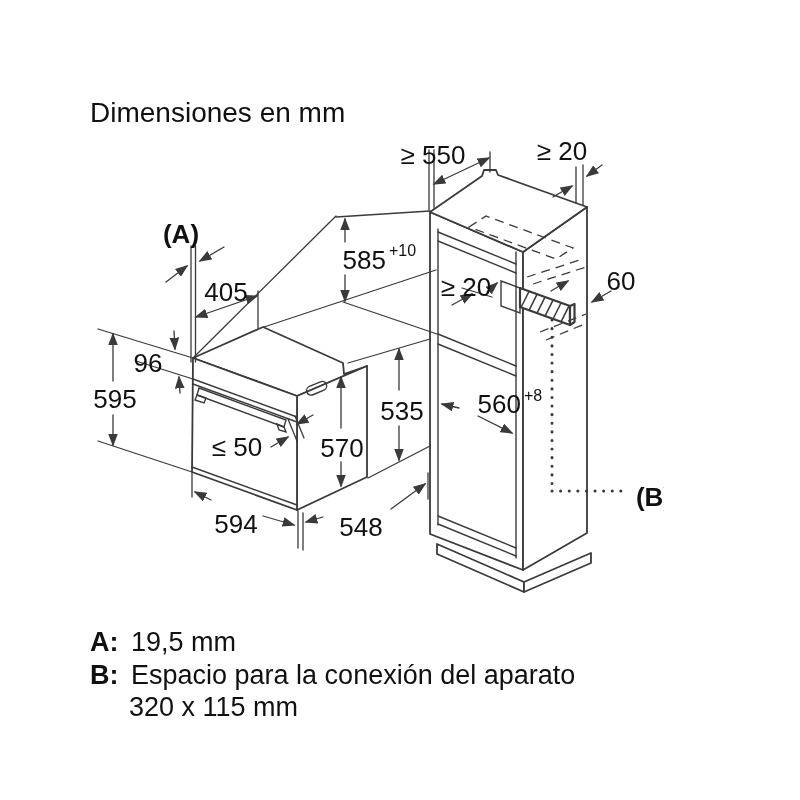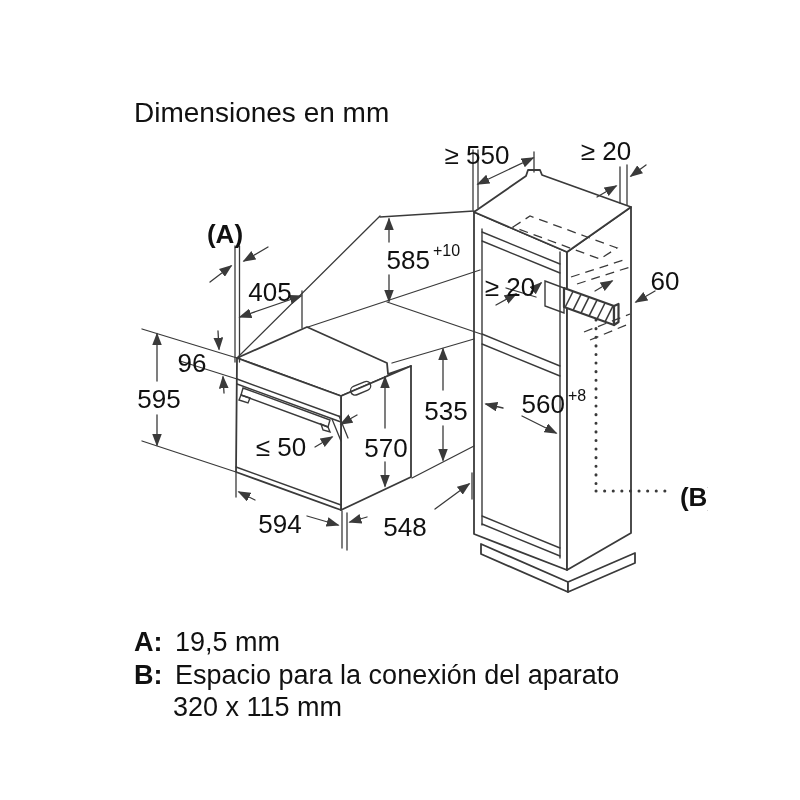--- a/index.html
+++ b/index.html
@@ -5,21 +5,20 @@
   :root{
     --line:#3a3a3a;
     --text:#111111;
     --bg:#ffffff;
   }
   html,body{margin:0;padding:0;background:var(--bg);}
   .stage{
     position:relative;width:664px;height:800px;background:var(--bg);
     font-family:"Liberation Sans","DejaVu Sans",sans-serif;
     overflow:hidden;
-    margin-left:44px;
   }
   svg text{fill:var(--text);}
   .t-title{font-size:28px;}
   .t-dim{font-size:26px;}
   .t-sup{font-size:16px;}
   .t-legend{font-size:27px;}
   .b{font-weight:bold;}
   .ln-thin{stroke:var(--line);stroke-width:1.4;fill:none;stroke-linecap:round;}
   .dim{stroke:var(--line);stroke-width:1.3;fill:none;stroke-linecap:round;}
   .dash{stroke:var(--line);stroke-width:1.3;fill:none;stroke-dasharray:9 6;}

